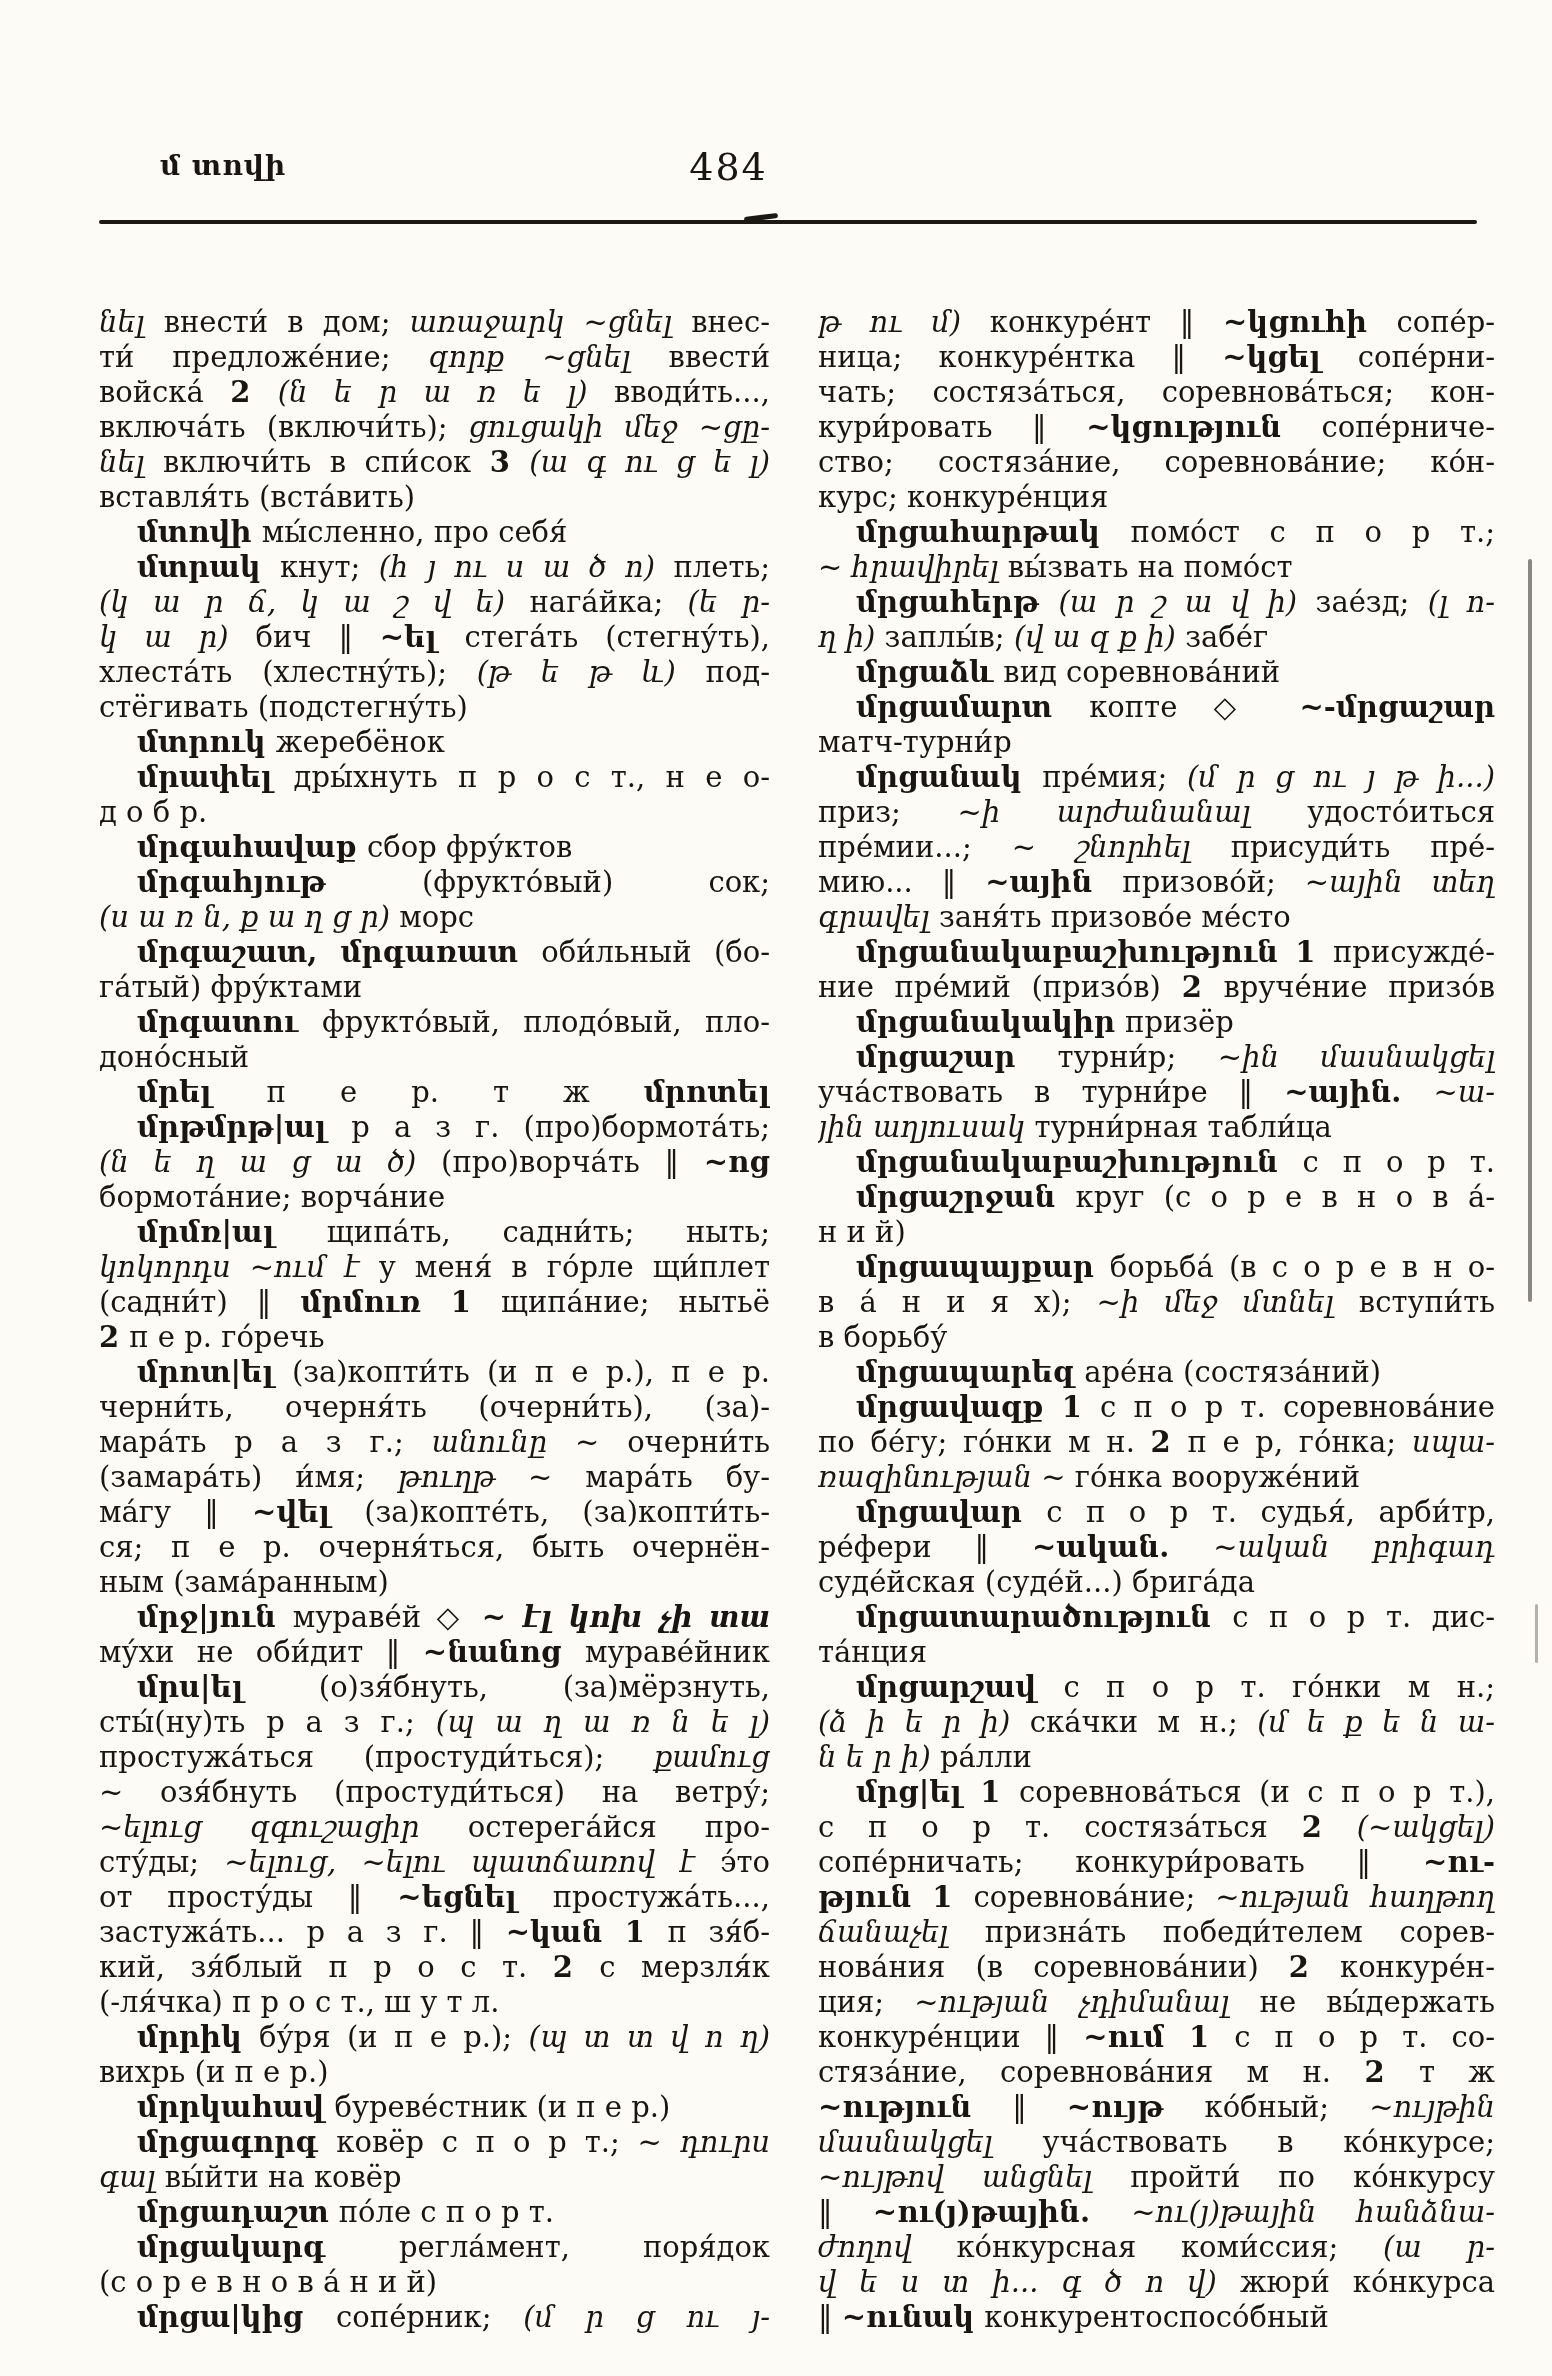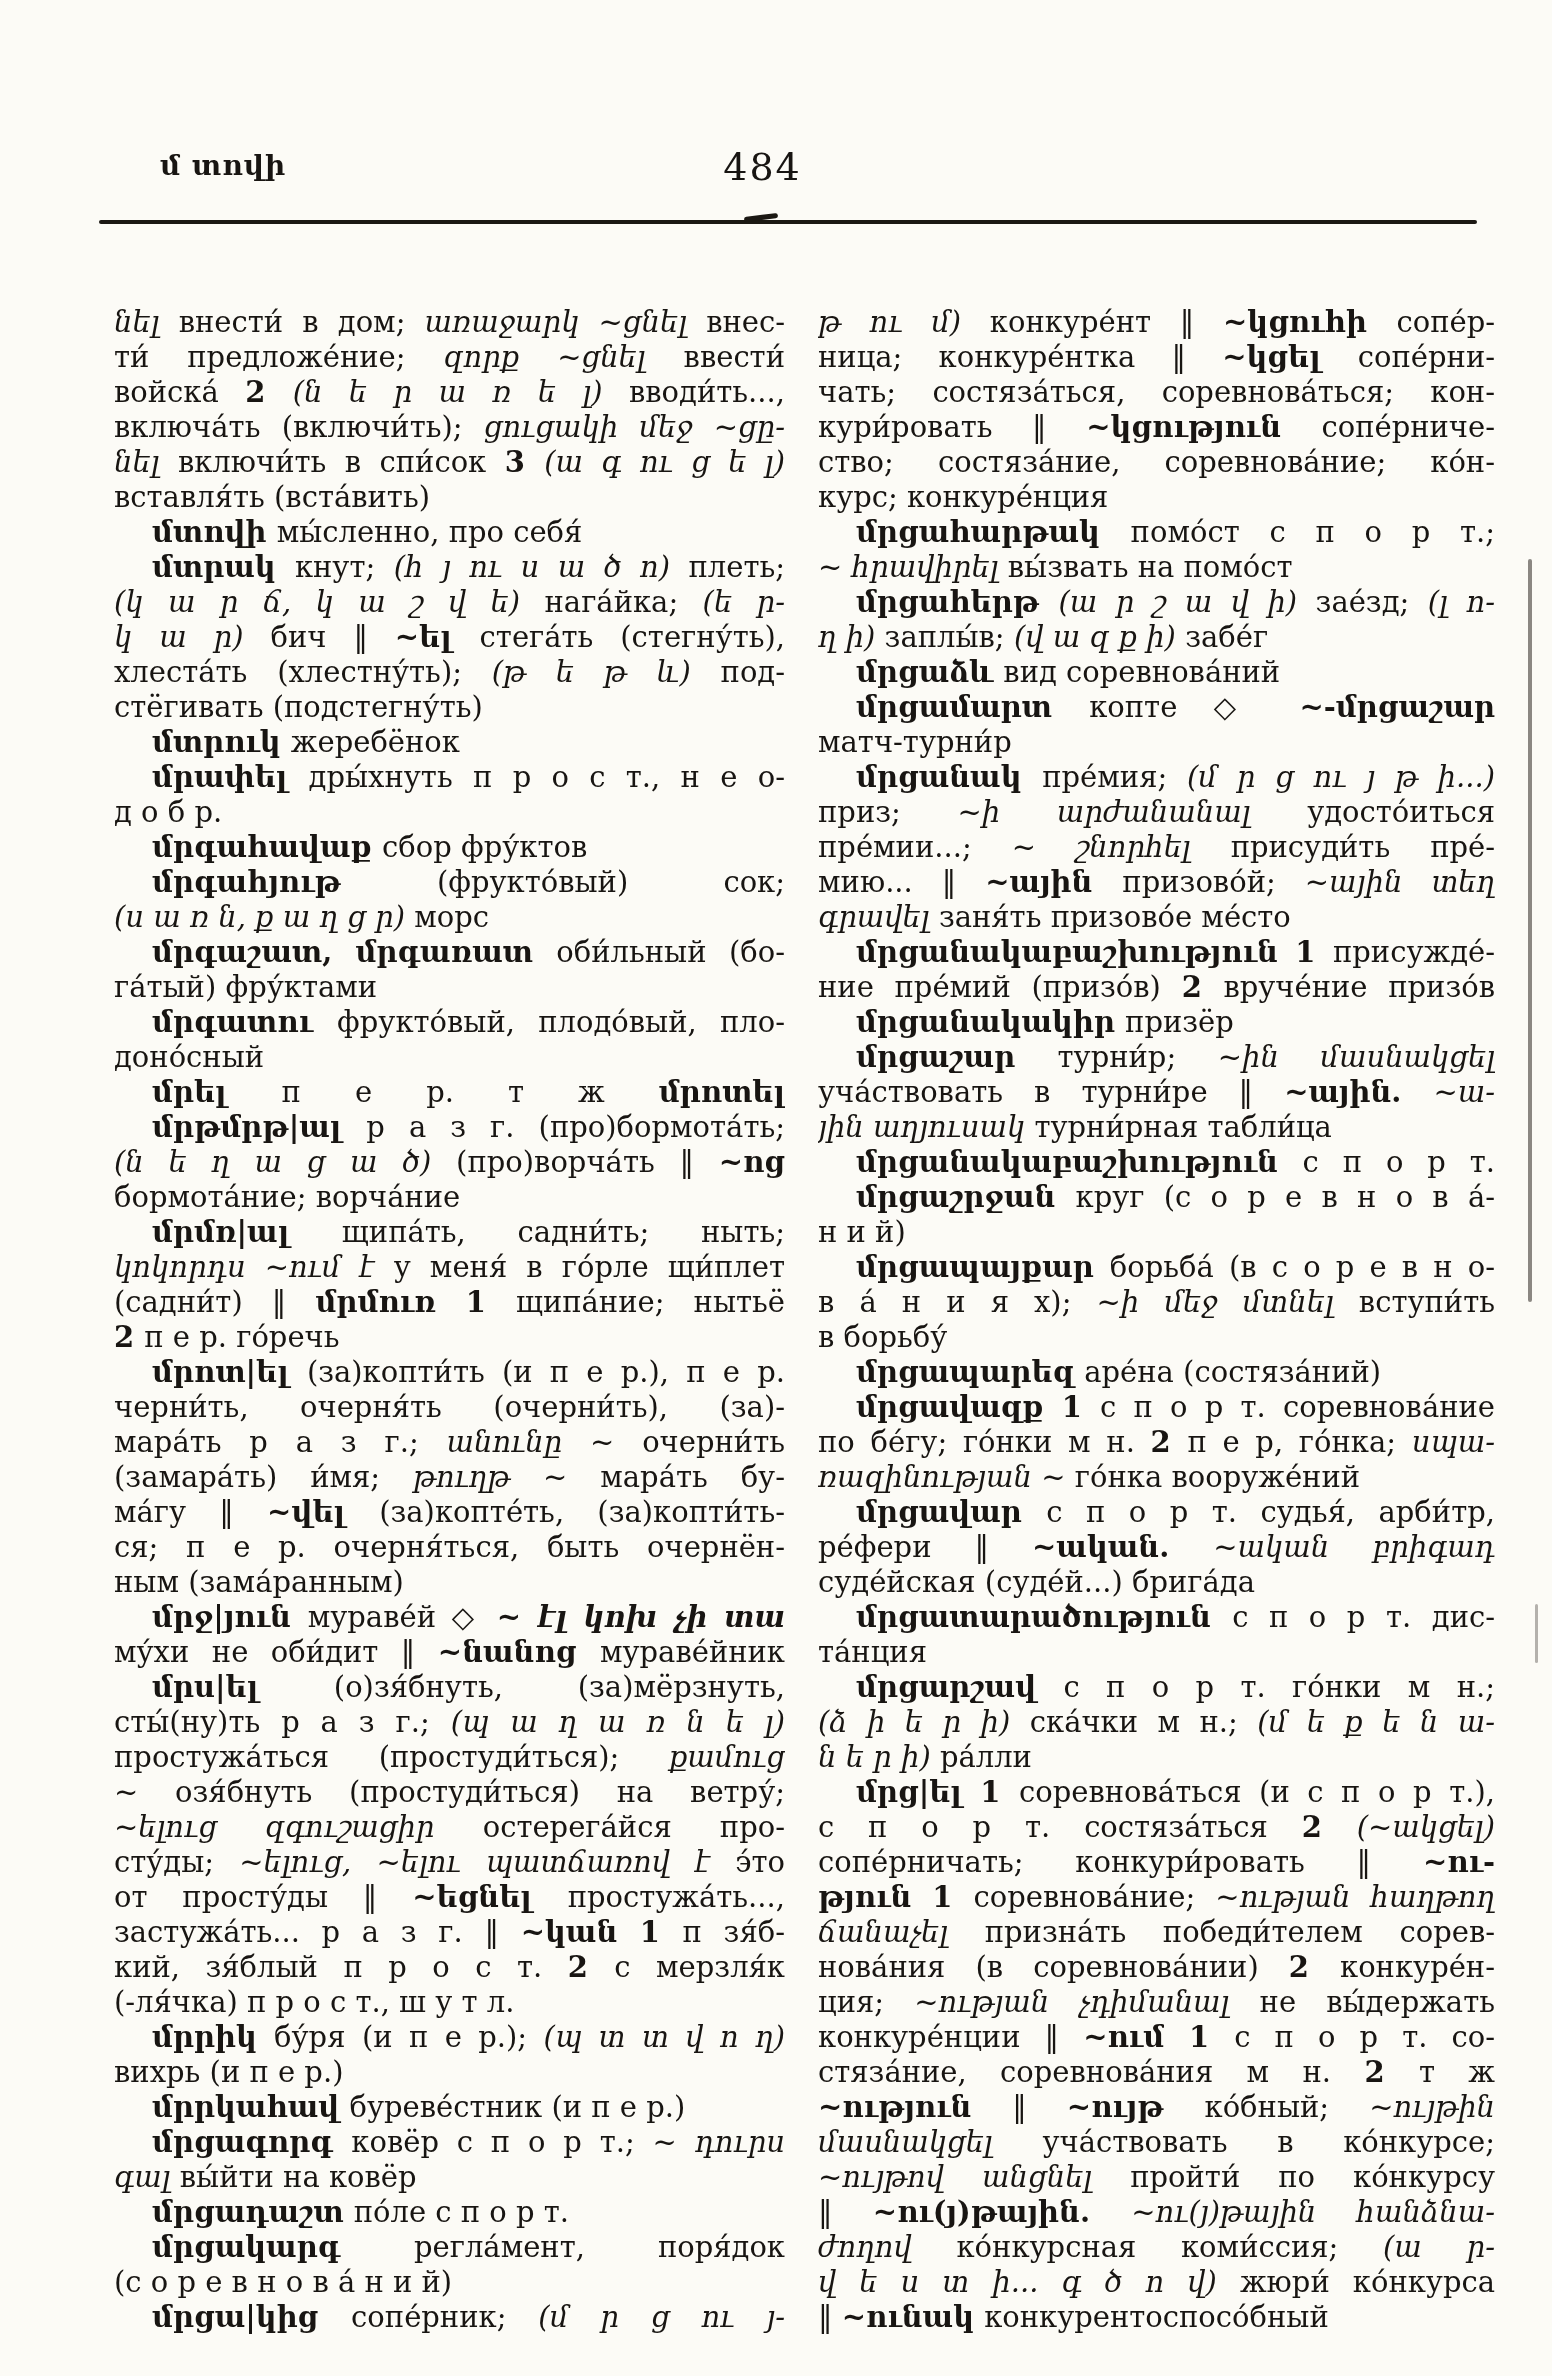--- a/index.html
+++ b/index.html
@@ -8,33 +8,33 @@
     background:#fbfaf5;
     font-family:"DejaVu Serif","DejaVu Sans",serif;
     color:#181512;
   }
   .page{position:absolute;inset:0;background:#fcfbf6;}
   .guide{
     position:absolute;left:160px;top:149px;
     font-size:28px;font-weight:700;letter-spacing:1px;
   }
   .pagenum{
-    position:absolute;left:693px;top:145px;width:139px;
+    position:absolute;left:659px;top:145px;width:139px;
     text-align:center;font-size:38px;letter-spacing:2px;
   }
   .rule{
     position:absolute;left:99px;top:220px;width:1378px;height:4px;
     background:#1b1813;border-radius:2px;
   }
   .rule::after{
     content:"";position:absolute;left:645px;top:-5px;width:34px;height:5px;
     background:#1b1813;transform:rotate(-7deg);border-radius:3px;
   }
   .col{position:absolute;top:305px;}
-  .col.left{left:114px;width:671px;}
+  .col.left{left:99px;width:671px;}
   .col.right{left:818px;width:677px;}
   .line{
     height:35px;line-height:35px;font-size:29px;
     overflow:hidden;white-space:normal;
   }
   .line.j{text-align:justify;text-align-last:justify;}
   .line.ind{text-indent:38px;}
   .sr{font-style:normal;font-weight:400;}
   .sb{font-weight:700;}
   .si{font-style:italic;}

